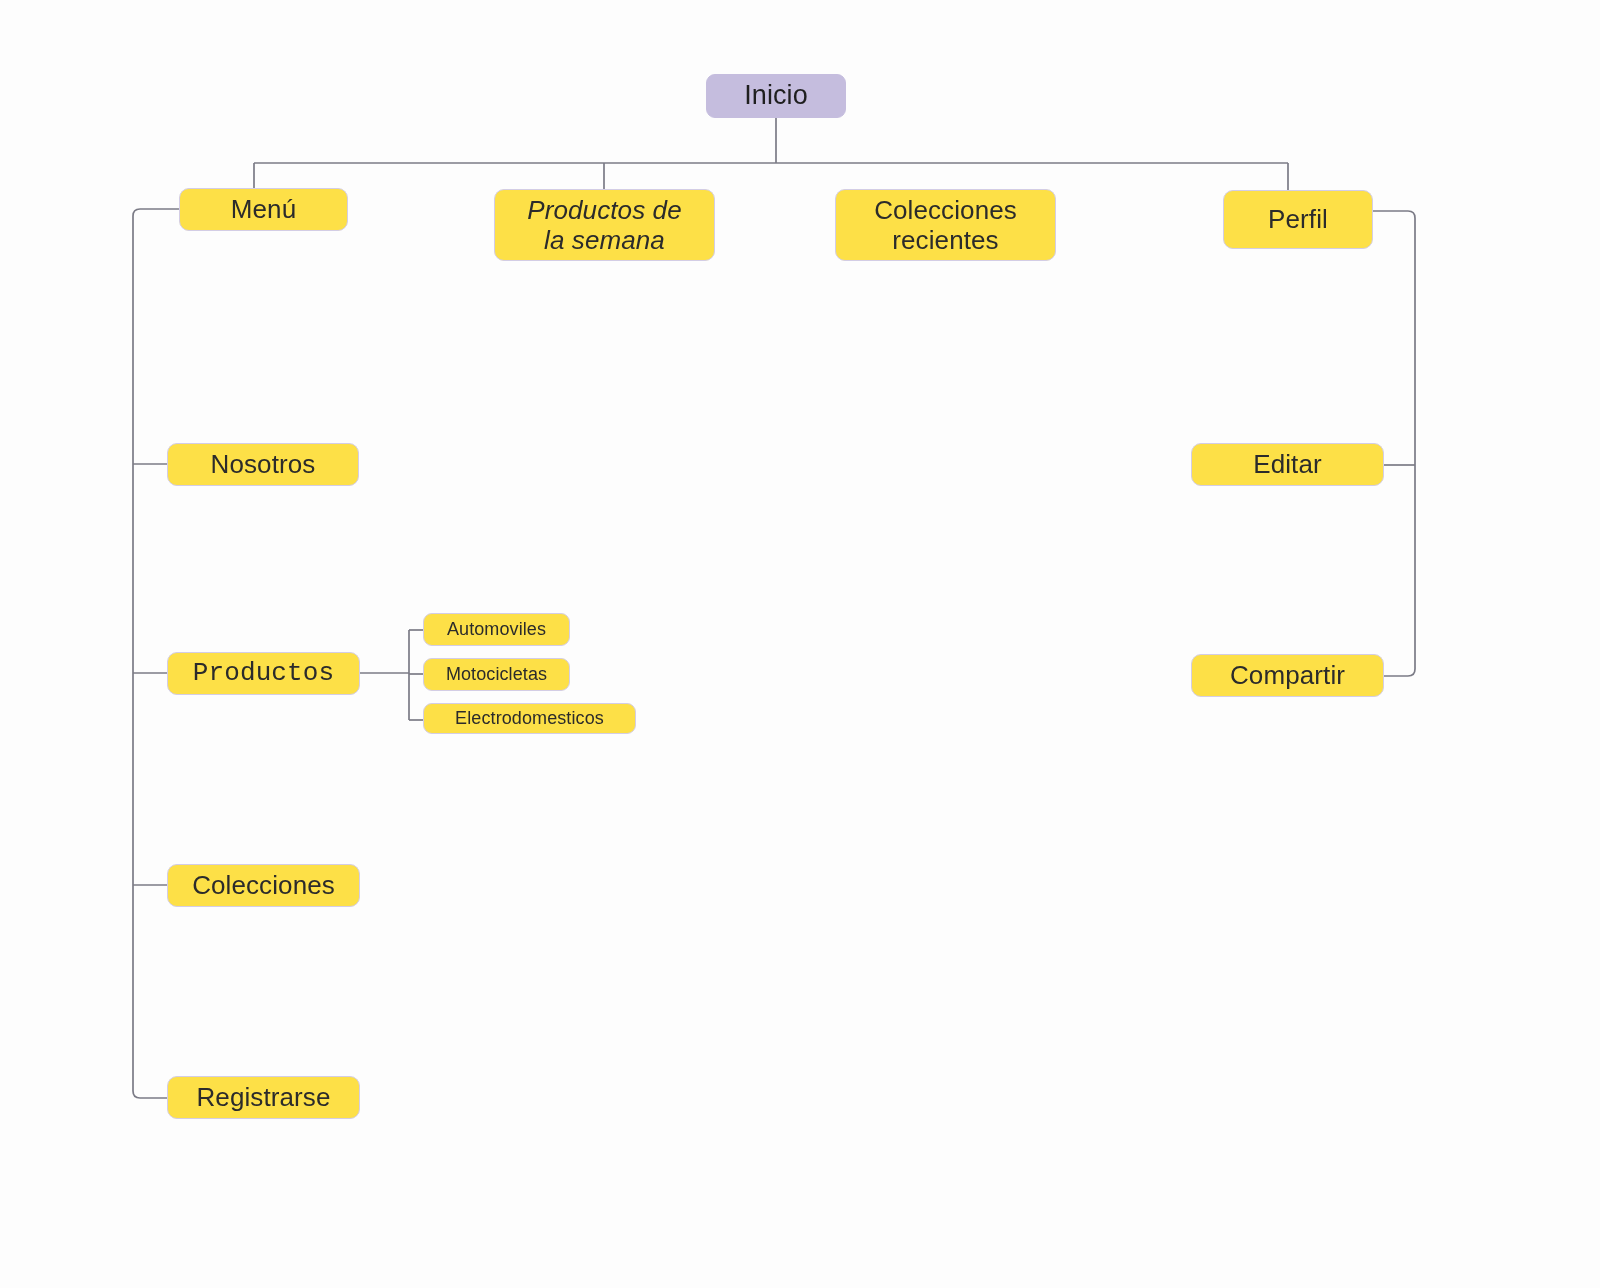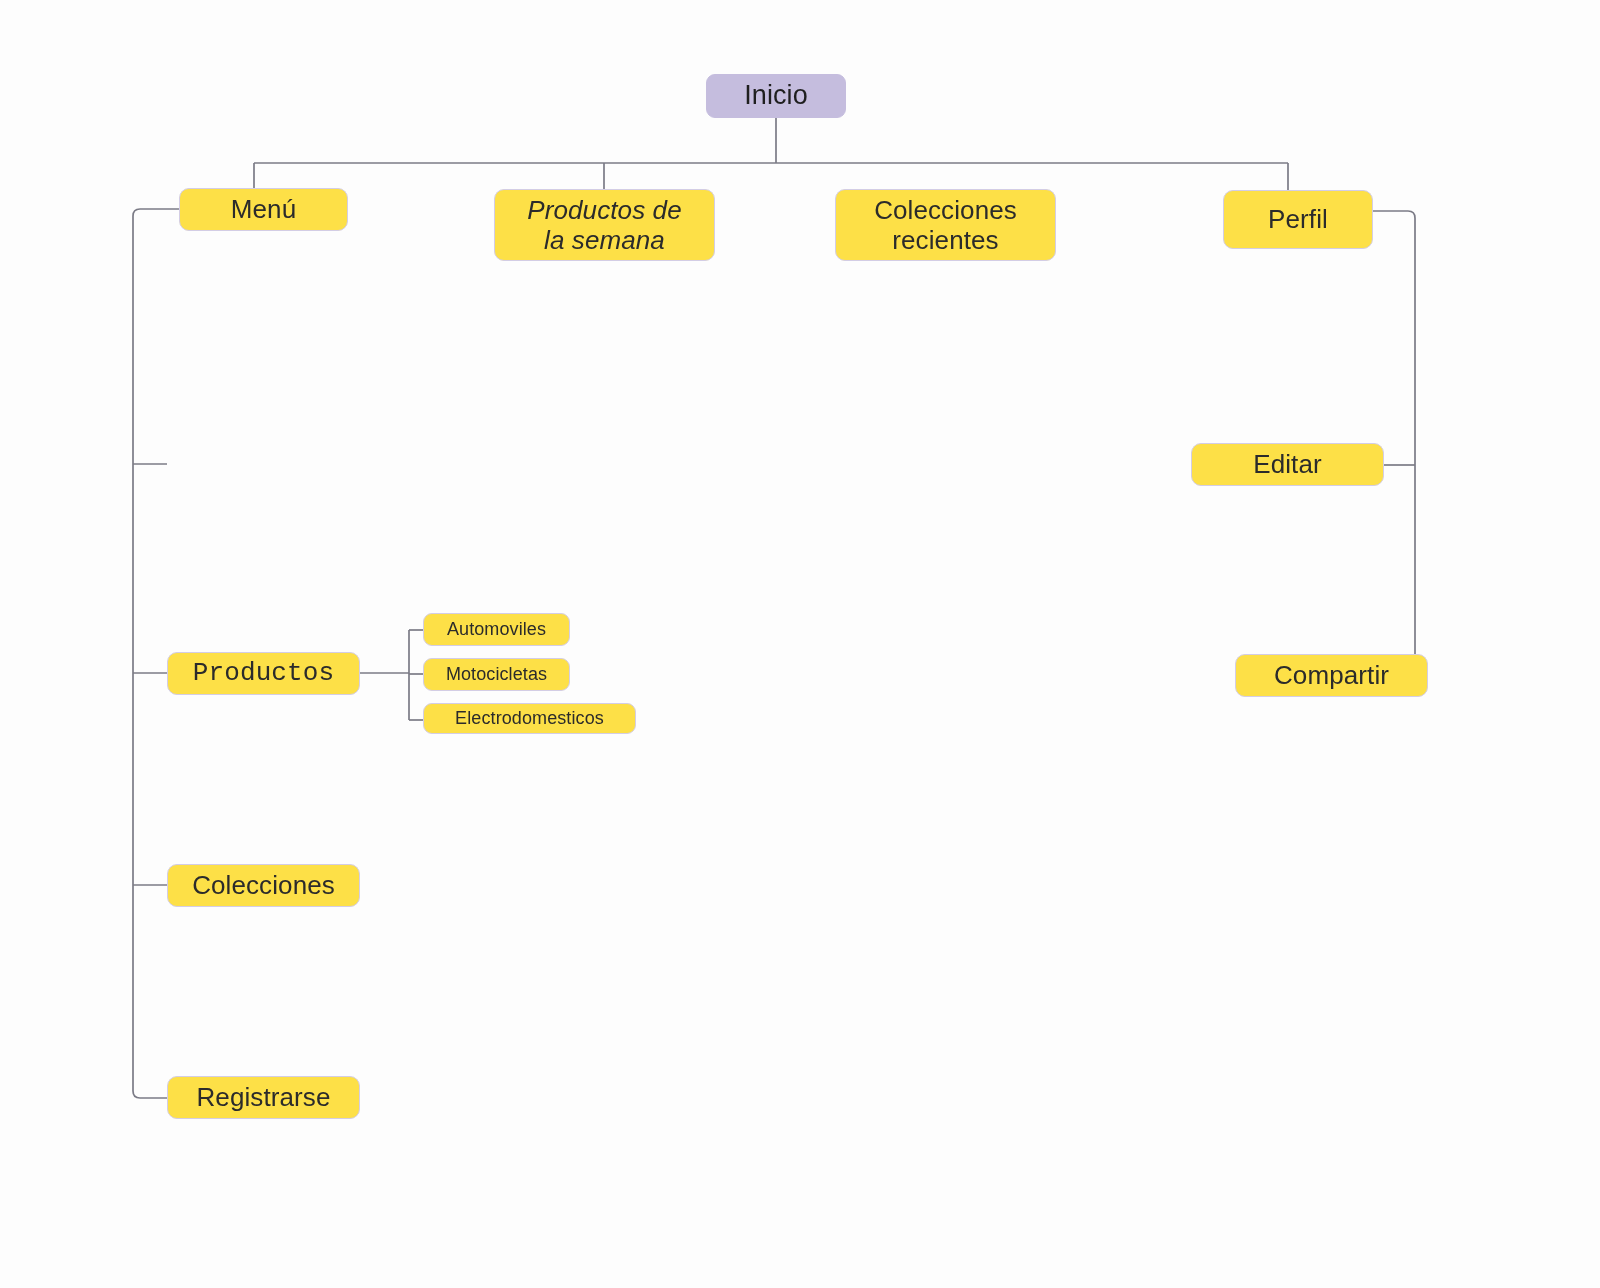--- a/index.html
+++ b/index.html
@@ -93,30 +93,31 @@
   <div class="node lvl1" style="left:179px; top:188px; width:169px; height:43px;">Menú</div>
 
   <div class="node lvl1" style="left:494px; top:189px; width:221px; height:72px;font-style:italic;">Productos de
 la semana</div>
 
   <div class="node lvl1" style="left:835px; top:189px; width:221px; height:72px;">Colecciones
 recientes</div>
 
   <div class="node lvl1" style="left:1213px; top:190px; width:150px; height:59px;margin-left:10px;">Perfil</div>
 
+  <div class="node lvl2" style="left:167px; top:443px; width:192px; height:43px;">Nosotros</div>
 
   <div class="node lvl2" style="left:167px; top:652px; width:193px; height:43px;font-family:Liberation Mono, monospace;">Productos</div>
 
   <div class="node lvl2" style="left:167px; top:864px; width:193px; height:43px;">Colecciones</div>
 
   <div class="node lvl2" style="left:167px; top:1076px; width:193px; height:43px;">Registrarse</div>
 
   <div class="node lvl3" style="left:423px; top:613px; width:147px; height:33px;">Automoviles</div>
 
   <div class="node lvl3" style="left:423px; top:658px; width:147px; height:33px;">Motocicletas</div>
 
   <div class="node lvl3" style="left:423px; top:703px; width:213px; height:31px;">Electrodomesticos</div>
 
   <div class="node lvl2" style="left:1191px; top:443px; width:193px; height:43px;">Editar</div>
 
-  <div class="node lvl2" style="left:1191px; top:654px; width:193px; height:43px;margin-left:44px;">Compartir</div>
+  <div class="node lvl2" style="left:1191px; top:654px; width:193px; height:43px;">Compartir</div>
 
 </div>
 
 </body></html>

